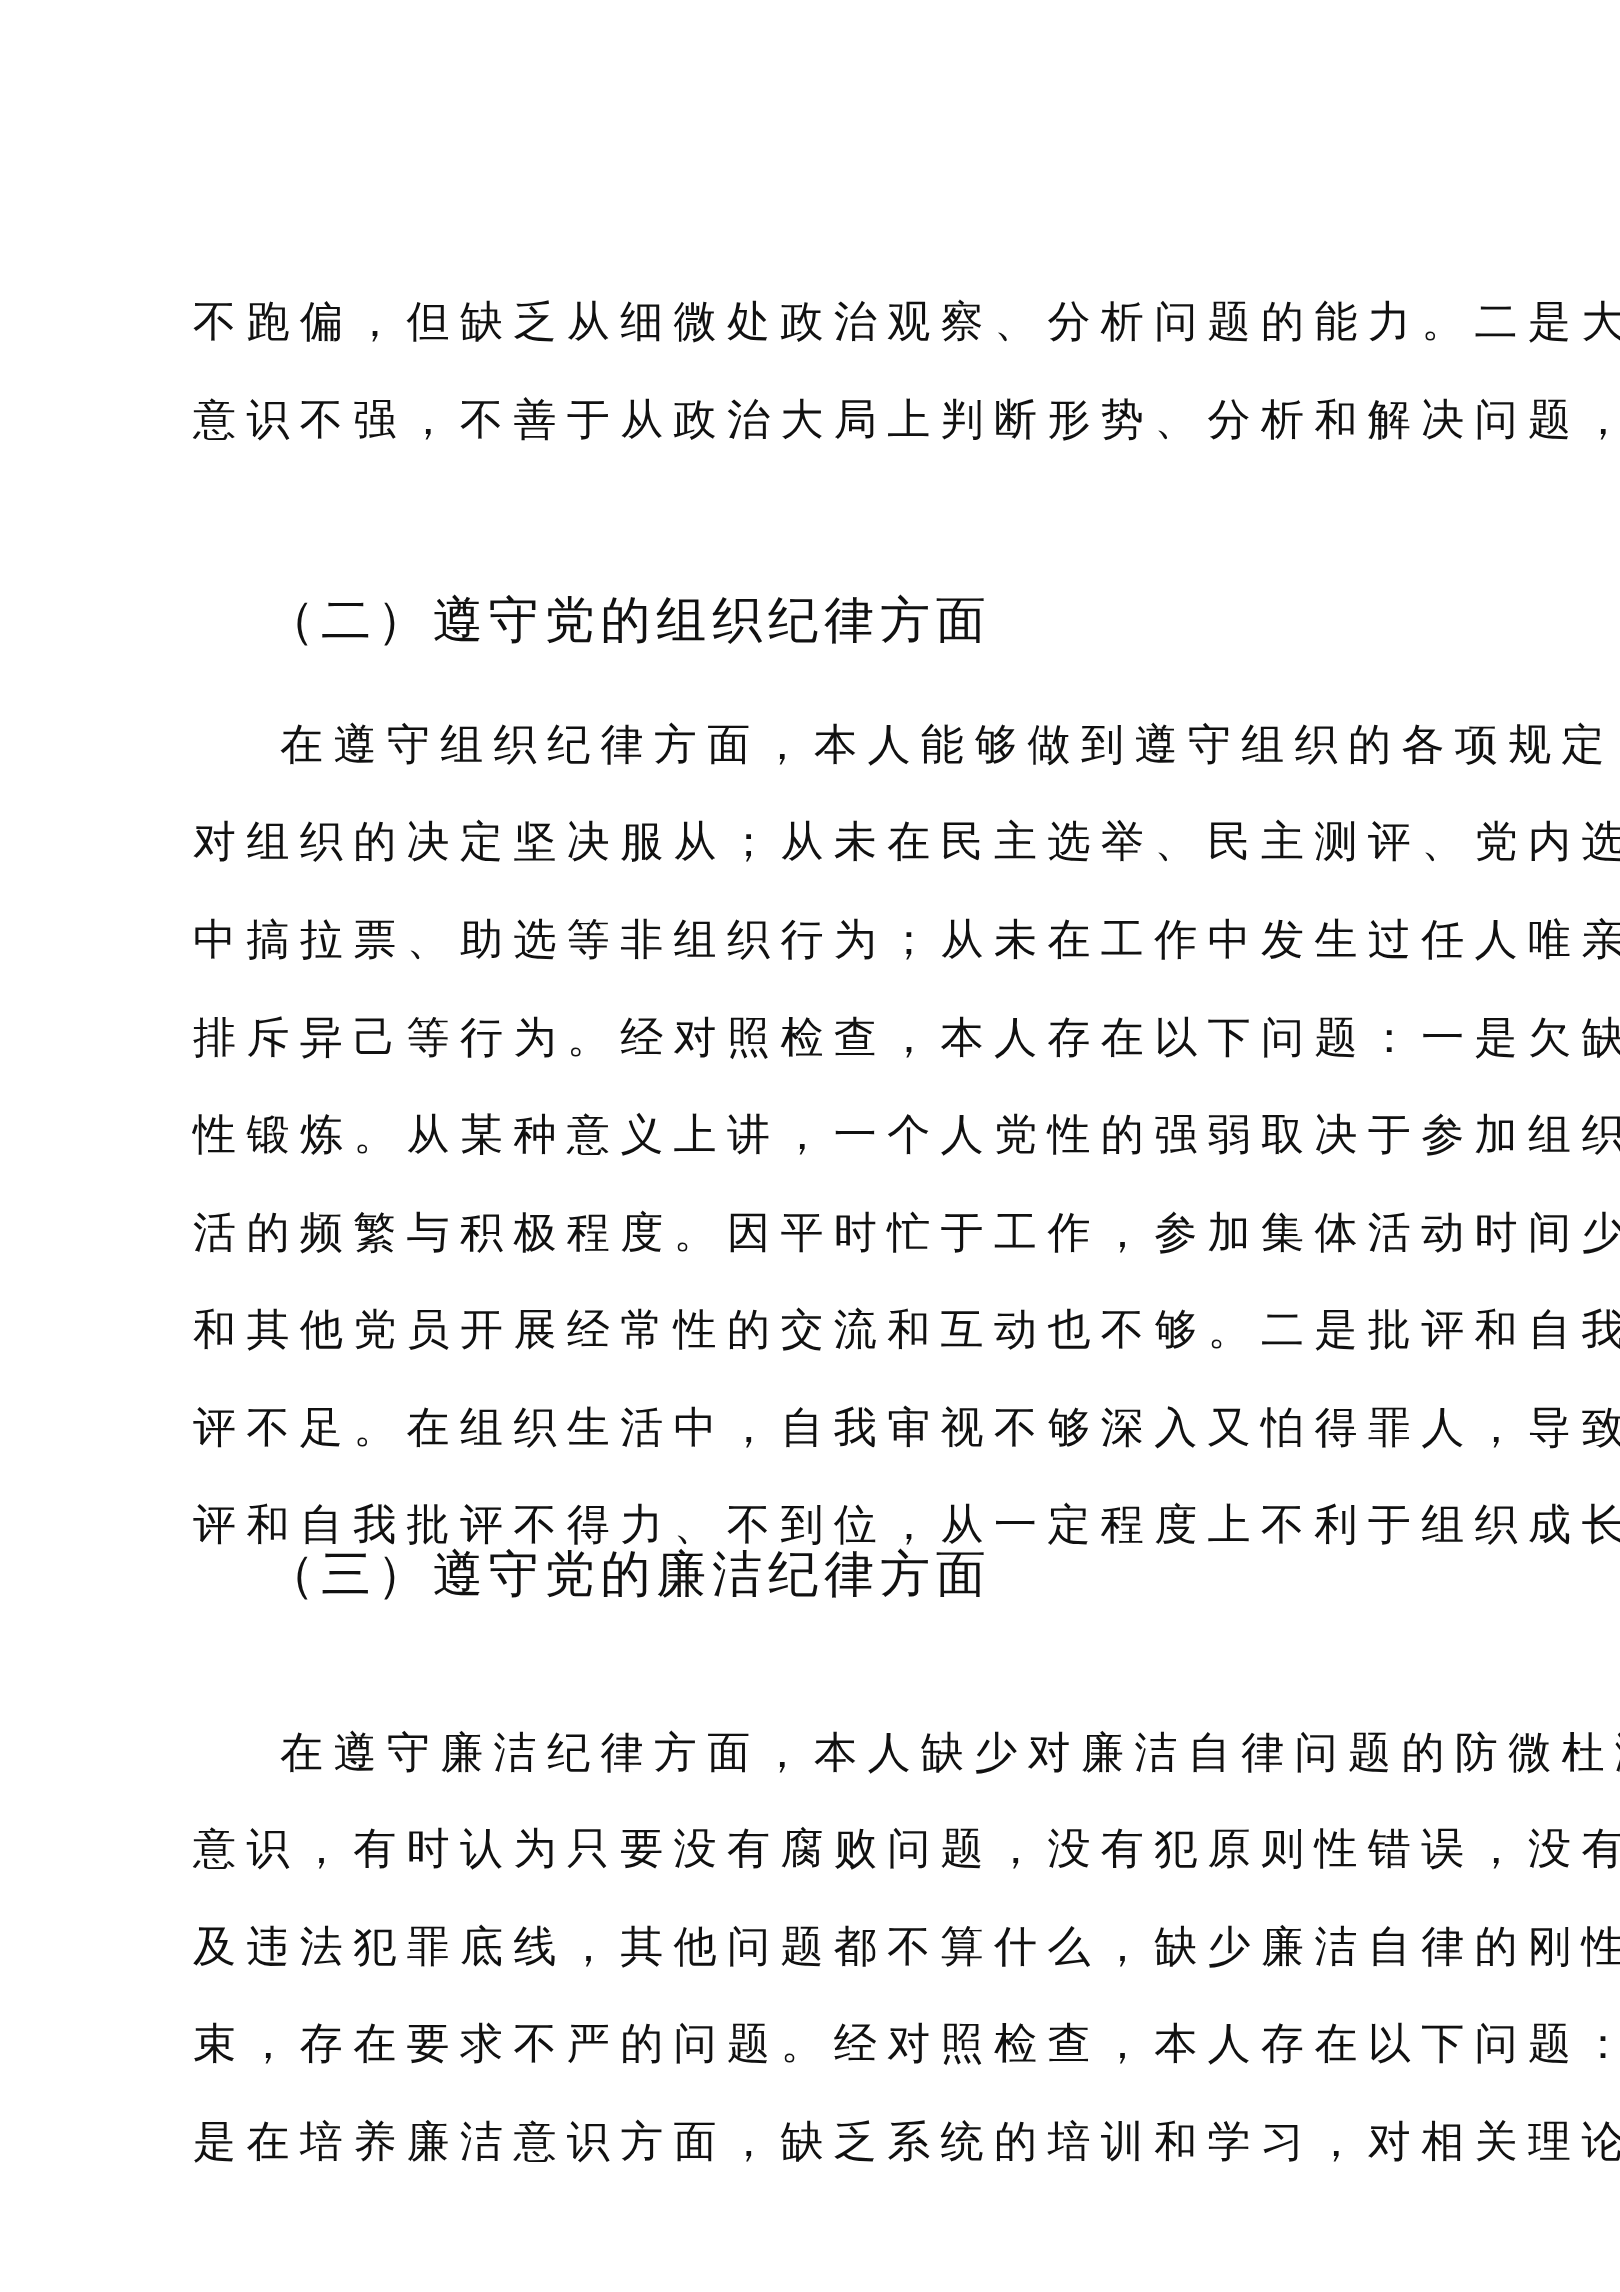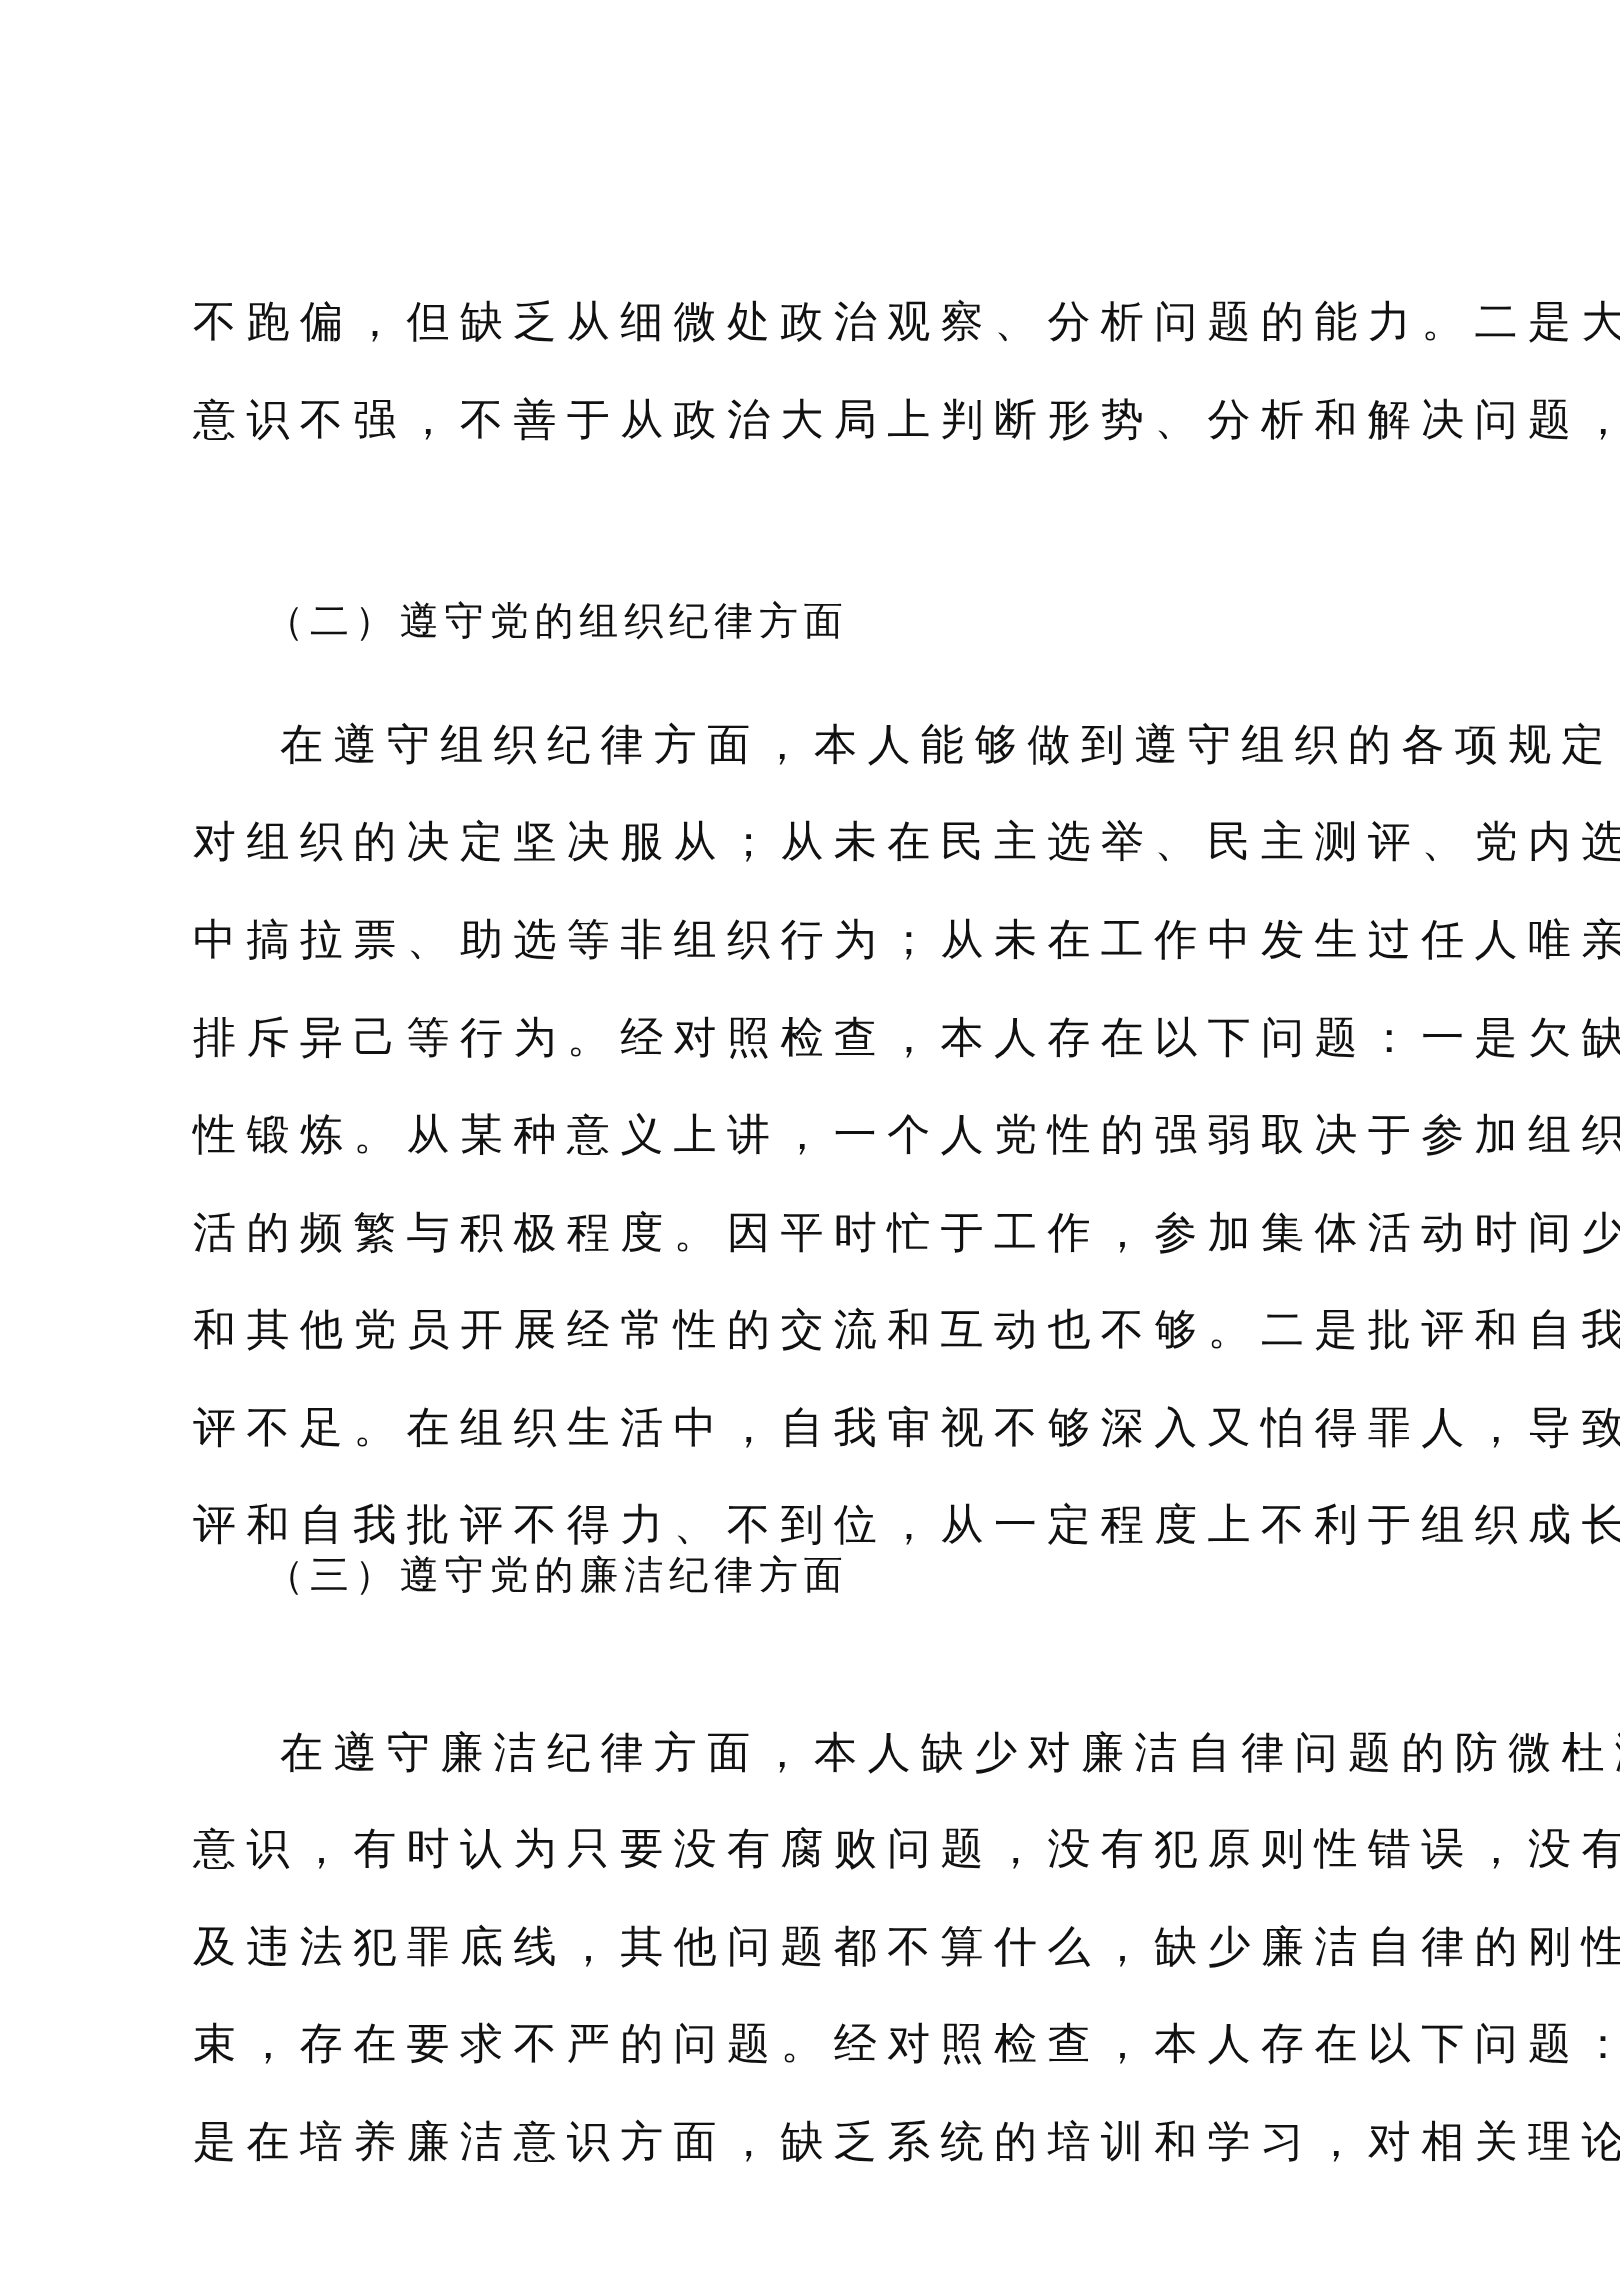--- a/index.html
+++ b/index.html
@@ -12,21 +12,21 @@
   .line {
     position: absolute; left: 193px; width: 1235px;
     font-size: 43px; line-height: 55px; height: 55px;
     white-space: nowrap; letter-spacing: 10.4px;
     text-align: justify; text-align-last: justify;
   }
   .line.last { text-align-last: left; }
   .line.indent { left: 280px; width: 1148px; }
   .heading {
     position: absolute; left: 265px;
-    font-size: 39px; line-height: 55px; height: 55px;
+    font-size: 50px; line-height: 55px; height: 55px;
     white-space: nowrap; letter-spacing: 5.9px;
   }
 </style>
 </head>
 <body>
 
 <div class="page">
 
   <div class="line" style="top:294px">不跑偏，但缺乏从细微处政治观察、分析问题的能力。二是大局</div>
   <div class="line" style="top:392px">意识不强，不善于从政治大局上判断形势、分析和解决问题，具</div>

